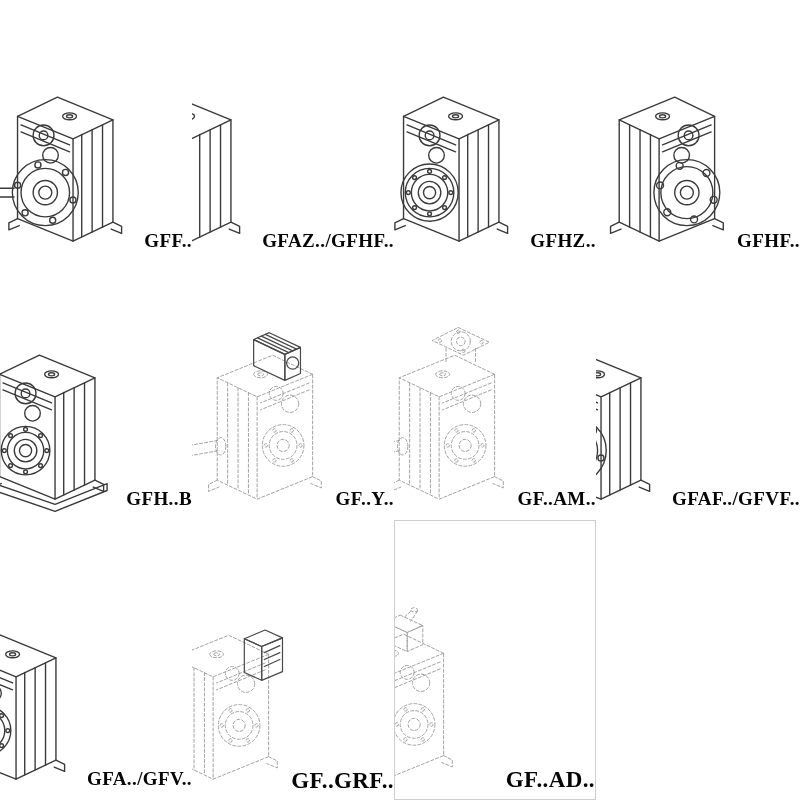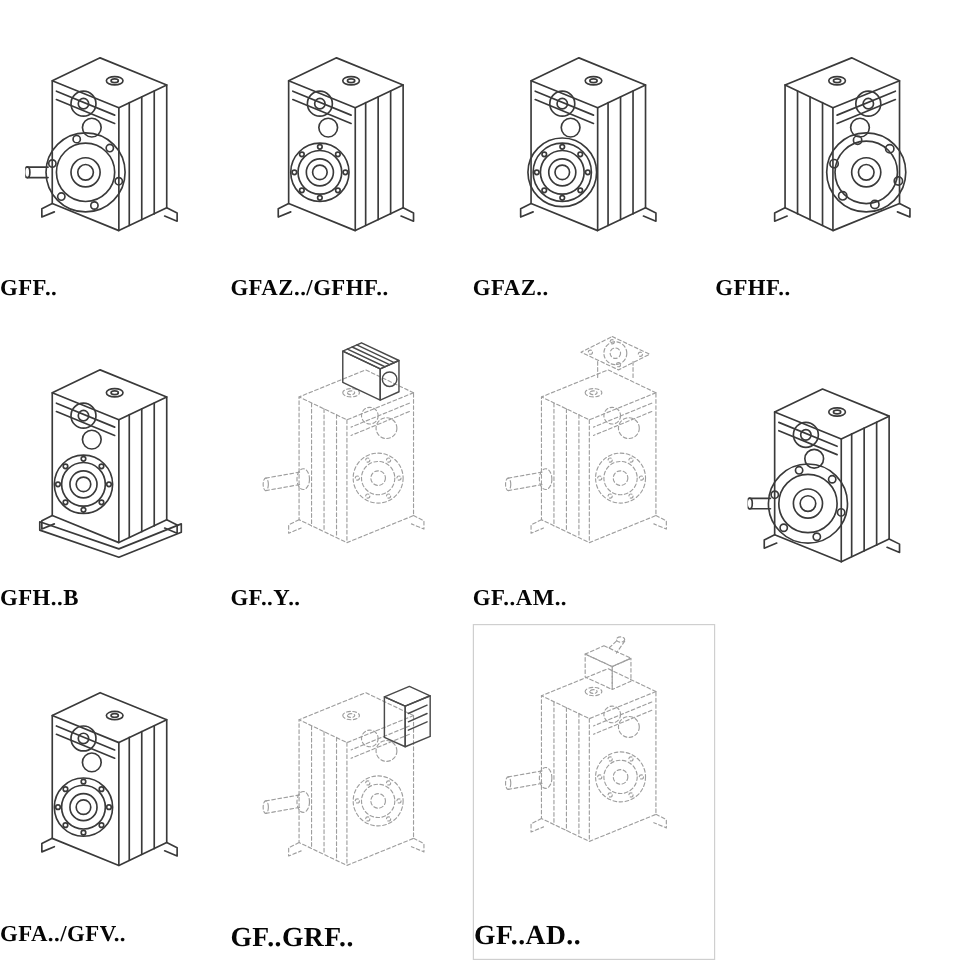--- a/index.html
+++ b/index.html
@@ -9,22 +9,22 @@
     font-family: "Liberation Serif", serif;
     overflow: hidden;
   }
   .grid {
     display: grid;
     width: 800px; height: 800px;
     grid-template-columns: 192px 202px 202px 204px;
     grid-template-rows: 262px 258px 280px;
   }
   .cell {
-    display: flex; flex-direction: column;
-    align-items: flex-start; justify-content: flex-end;
+    display: flex; flex-direction: row;
+    align-items: flex-end; justify-content: flex-end;
     overflow: hidden;
   }
   .cell.boxed { border: 1px solid #cfcfcf; gap: 40px; }
   .art {
     flex: 1 1 auto; width: 100%;
     display: flex; align-items: center; justify-content: center;
     min-height: 0;
   }
   svg.gbx { height: 196px; display: block; }
   .lbl {
@@ -213,21 +213,21 @@
 
   <figure class="cell">
     <div class="art">
       <svg class="gbx" viewBox="0 0 172 226">
         <use href="#hbox"></use>
           <use href="#covers"></use>
           <use href="#boreL"></use>
         <circle class="ln" cx="56" cy="146" r="33"></circle>
       </svg>
     </div>
-    <figcaption class="lbl">GFAZ..</figcaption>
+    <figcaption class="lbl">GFHZ..</figcaption>
   </figure>
 
   <figure class="cell">
     <div class="art">
       <svg class="gbx" viewBox="0 0 172 226">
         <use href="#hboxM"></use>
           <use href="#coversM"></use>
           <use href="#flangeR"></use>
       </svg>
     </div>
@@ -276,20 +276,21 @@
   </figure>
 
   <figure class="cell">
     <div class="art">
       <svg class="gbx" viewBox="0 0 172 226">
         <use href="#hbox"></use>
           <use href="#covers"></use>
           <use href="#flangeL"></use>
       </svg>
     </div>
+    <figcaption class="lbl">GFAF../GFVF..</figcaption>
   </figure>
 
   <figure class="cell">
     <div class="art">
       <svg class="gbx" viewBox="0 0 172 226">
         <use href="#hbox"></use>
           <use href="#covers"></use>
           <use href="#boreL"></use>
       </svg>
     </div>

